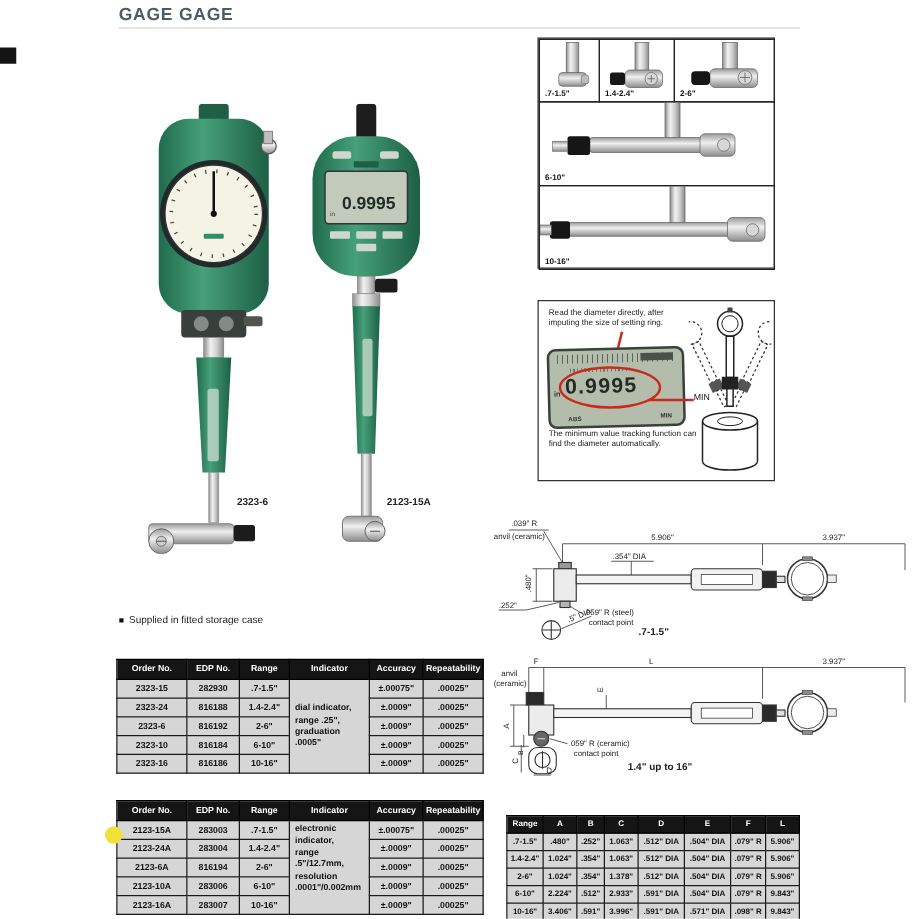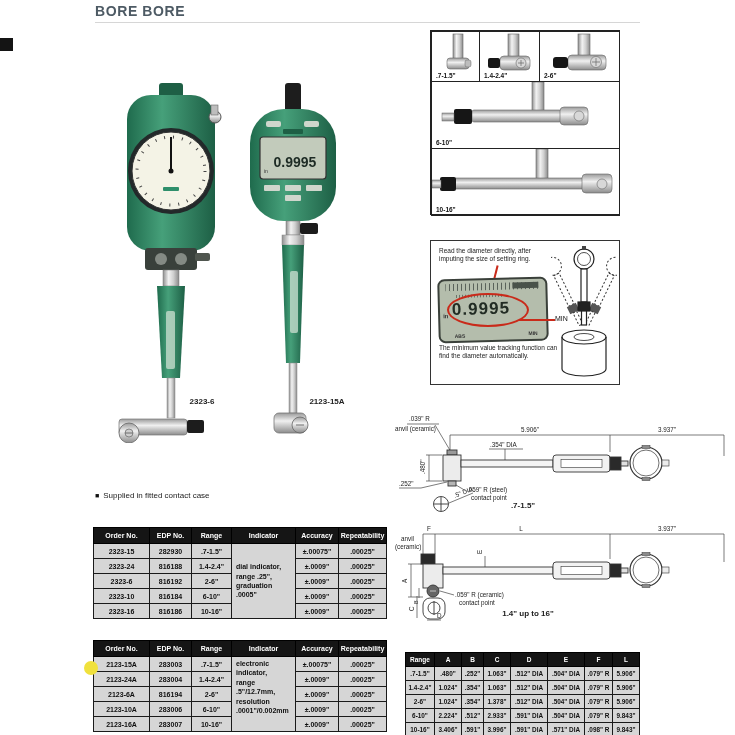--- a/index.html
+++ b/index.html
@@ -75,21 +75,21 @@
     </linearGradient>
     <linearGradient id="grn" x1="0" y1="0" x2="1" y2="0">
       <stop offset="0" stop-color="#1f6b4d"></stop>
         <stop offset=".4" stop-color="#46a07a"></stop>
       <stop offset="1" stop-color="#1d5f45"></stop>
     </linearGradient>
   </defs>
 </svg>
 
 <div id="section-marker" class="abs"></div>
-<div id="title" class="abs">BORE BORE</div>
+<div id="title" class="abs">GAGE GAGE</div>
 <div id="title-rule" class="abs"></div>
 
 <svg class="abs" style="left:105px;top:83px;" width="132" height="360" viewBox="0 0 132 360">
   <rect x="54" y="0" width="24" height="16" rx="3" fill="#1e5f45"></rect>
   <rect x="22" y="12" width="88" height="156" rx="24" fill="url(#grn)"></rect>
   <circle cx="110" cy="34" r="6" fill="url(#metV)" stroke="#555" stroke-width="1"></circle>
   <rect x="106" y="22" width="7" height="10" fill="#bdbdbd" stroke="#666" stroke-width=".6"></rect>
   <circle cx="66" cy="88" r="43" fill="#23292a"></circle>
   <circle cx="66" cy="88" r="39" fill="#f4f3e6" stroke="#333" stroke-width="1"></circle>
   <circle cx="66" cy="88" r="34" fill="none" stroke="#444" stroke-width="3" stroke-dasharray="1 8"></circle>
@@ -132,21 +132,21 @@
   <rect x="51" y="280" width="8" height="50" fill="url(#met)" stroke="#888" stroke-width=".5"></rect>
   <rect x="36" y="330" width="32" height="20" rx="5" fill="url(#metV)" stroke="#777" stroke-width=".8"></rect>
   <circle cx="62" cy="342" r="8" fill="url(#metV)" stroke="#666" stroke-width=".8"></circle>
   <line x1="58" y1="342" x2="66" y2="342" stroke="#555" stroke-width=".8"></line>
 </svg>
 
 <div class="abs prod-label" style="left:172px;top:397px;width:60px;">2323-6</div>
 <div class="abs prod-label" style="left:296px;top:397px;width:62px;">2123-15A</div>
 
 <div id="note" class="abs">
-  <span class="sq">■</span><span>Supplied in fitted contact case</span>
+  <span class="sq">■</span><span>Supplied in fitted storage case</span>
 </div>
 
 <div id="gridbox" class="abs">
   <div class="gcell" style="left:0;top:0;width:49px;height:51px;">
     <svg width="49" height="41" viewBox="0 0 49 41">
       <rect x="21" y="2" width="10" height="26" fill="url(#met)" stroke="#666" stroke-width=".6"></rect>
       <rect x="15" y="26" width="22" height="11" rx="3" fill="url(#metV)" stroke="#666" stroke-width=".6"></rect>
       <rect x="33" y="28" width="6" height="7" rx="2" fill="#bdbdbd" stroke="#666" stroke-width=".5"></rect>
     </svg>
     <span class="cell-lbl">.7-1.5"</span>

